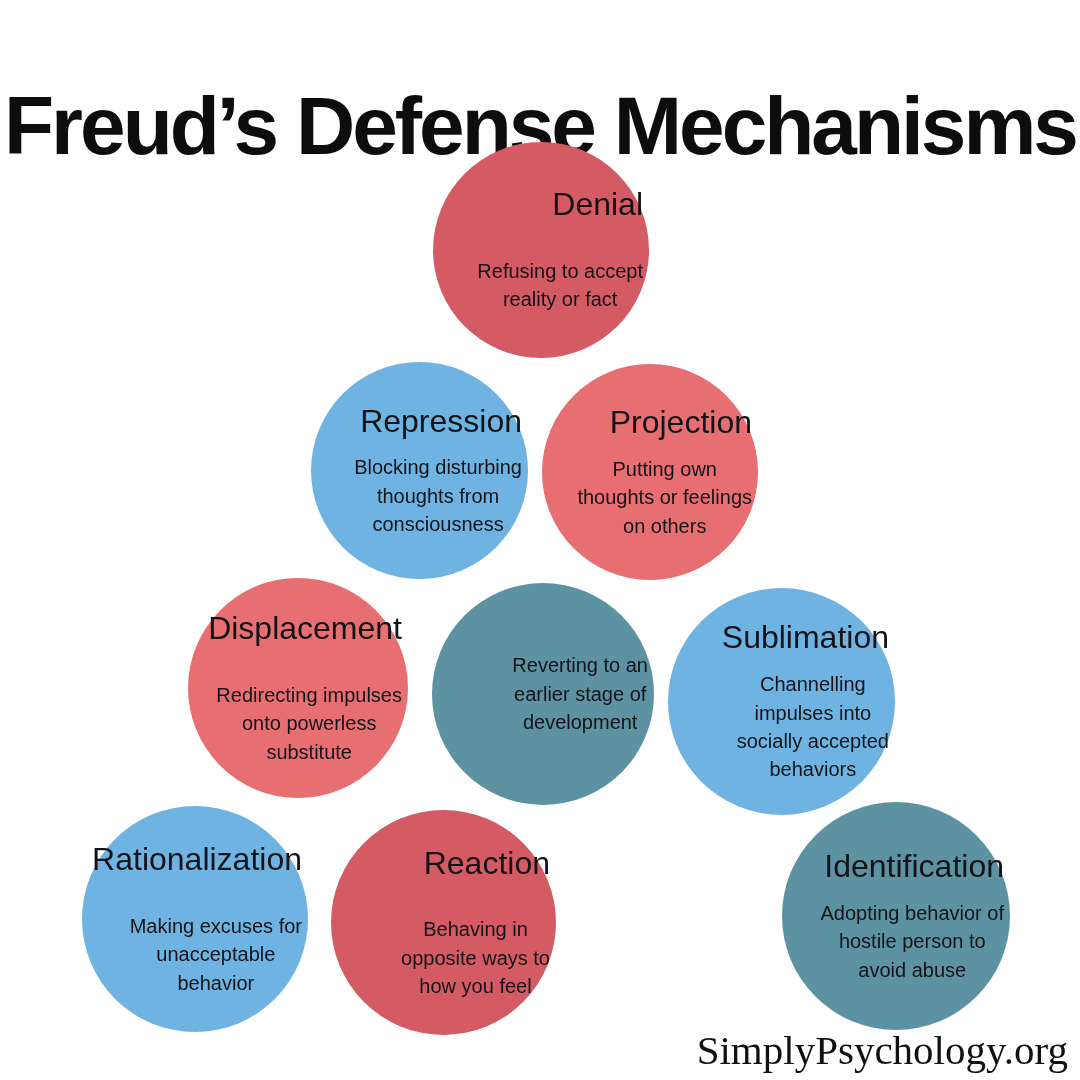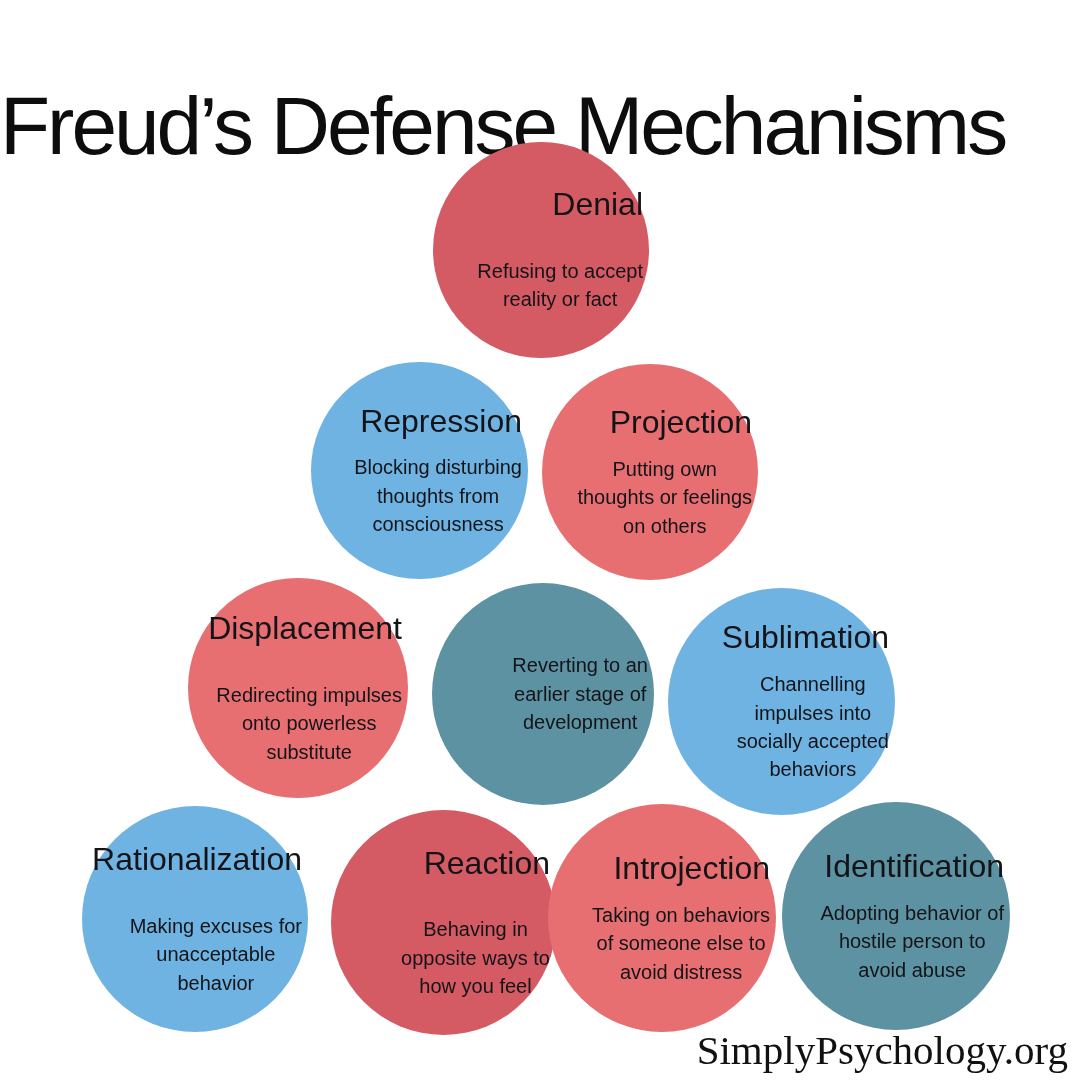--- a/index.html
+++ b/index.html
@@ -13,22 +13,23 @@
     height: 1080px;
     background: #ffffff;
     overflow: hidden;
     font-family: "Liberation Sans", "DejaVu Sans", sans-serif;
   }
   .page-title {
     position: absolute;
     top: 24px;
     left: 0;
     width: 1080px;
+    text-align: center;
     font-size: 82px;
-    font-weight: 400;
+    font-weight: 700;
     letter-spacing: -3px;
     color: #0d0d0d;
     white-space: nowrap;
   }
   .bubble {
     position: absolute;
     border-radius: 50%;
     display: flex;
     flex-direction: column;
     align-items: flex-end;
@@ -128,26 +129,20 @@
 behavior</div>
   </div>
 
   <div class="bubble pos-reaction gap-lg" style="background: rgb(212, 90, 99);">
     <div class="bubble-title">Reaction</div>
     <div class="bubble-desc">Behaving in
 opposite ways to
 how you feel</div>
   </div>
 
-  <div class="bubble pos-introjection" style="background: rgb(231, 111, 114);">
-    <div class="bubble-title">Introjection</div>
-    <div class="bubble-desc">Taking on behaviors
-of someone else to
-avoid distress</div>
-  </div>
 
   <div class="bubble pos-identification" style="background: rgb(93, 146, 162);">
     <div class="bubble-title">Identification</div>
     <div class="bubble-desc">Adopting behavior of
 hostile person to
 avoid abuse</div>
   </div>
 
   <div class="watermark">SimplyPsychology.org</div>
 

